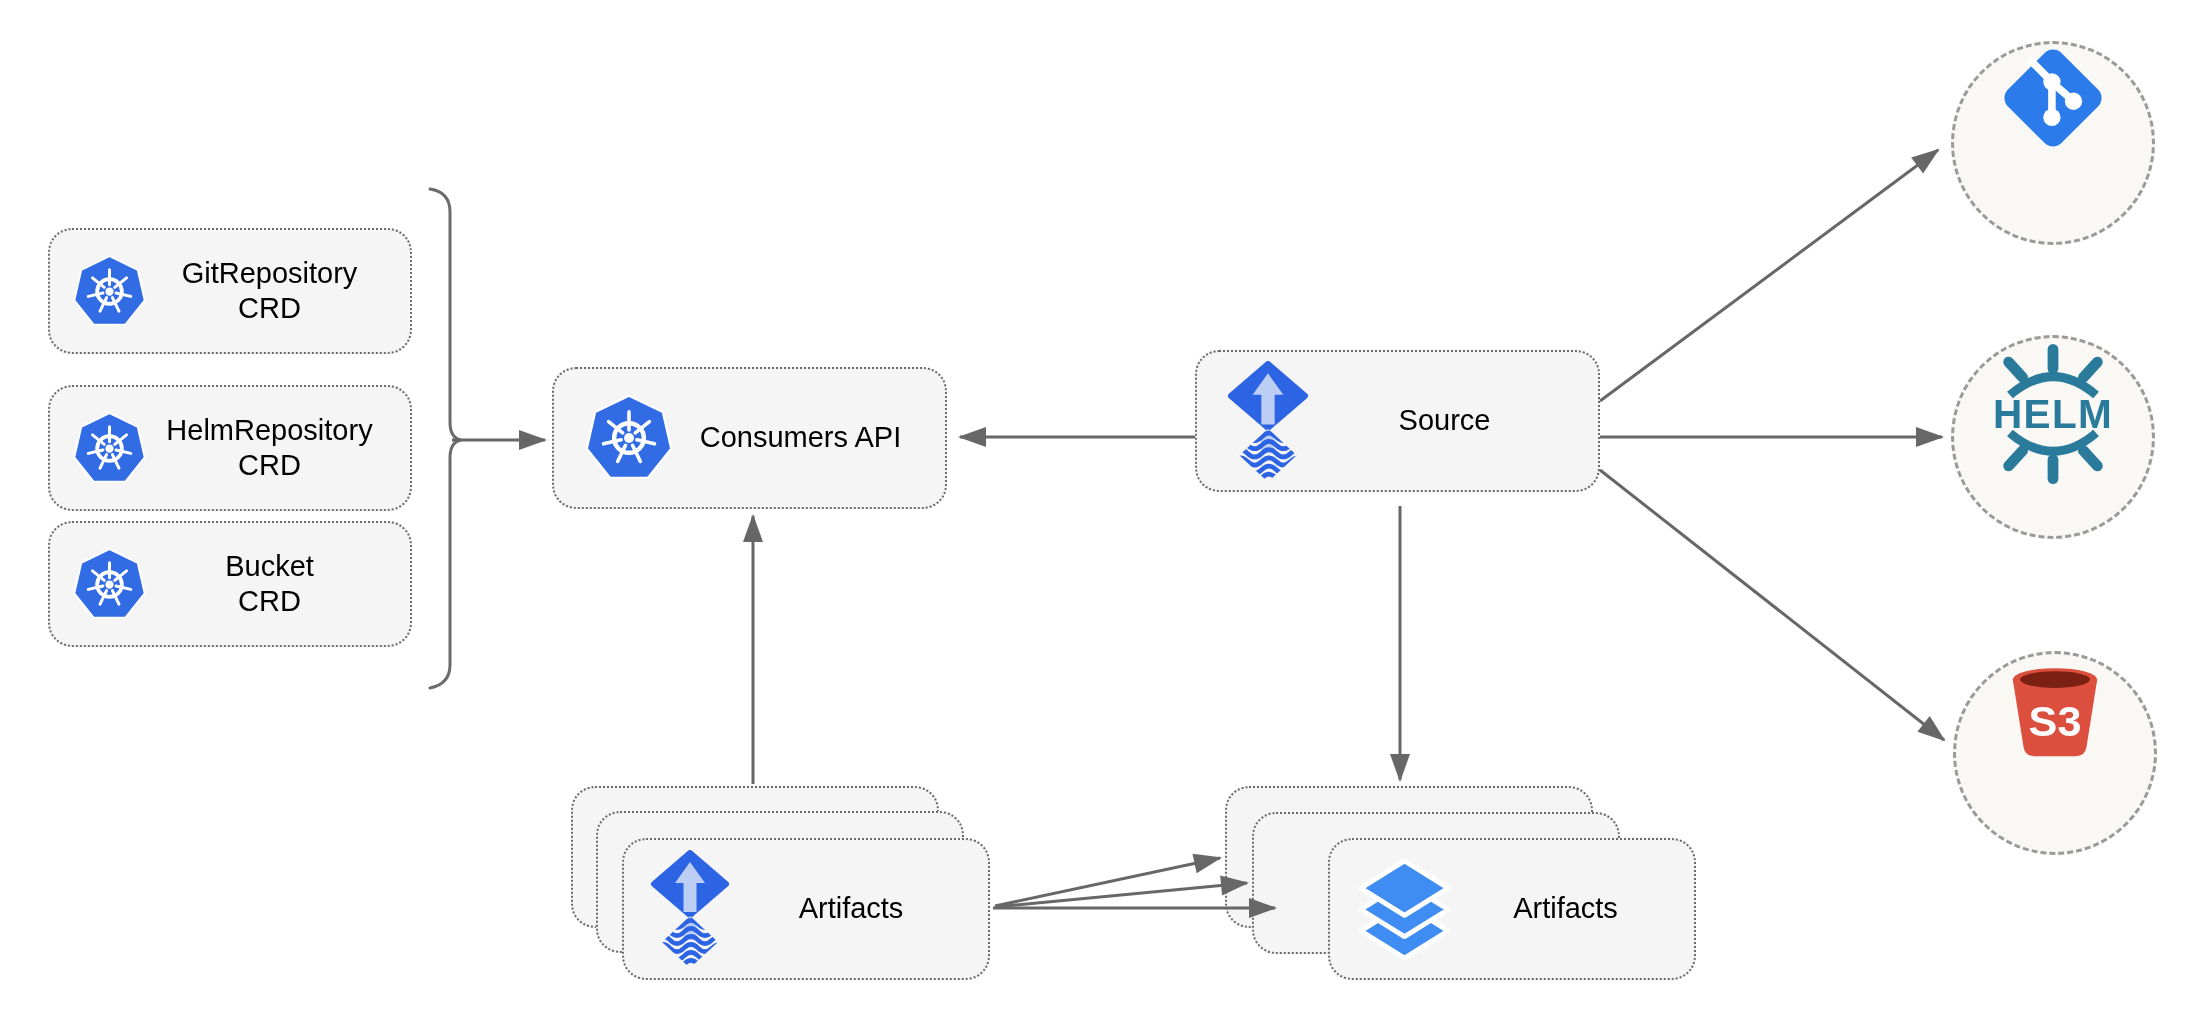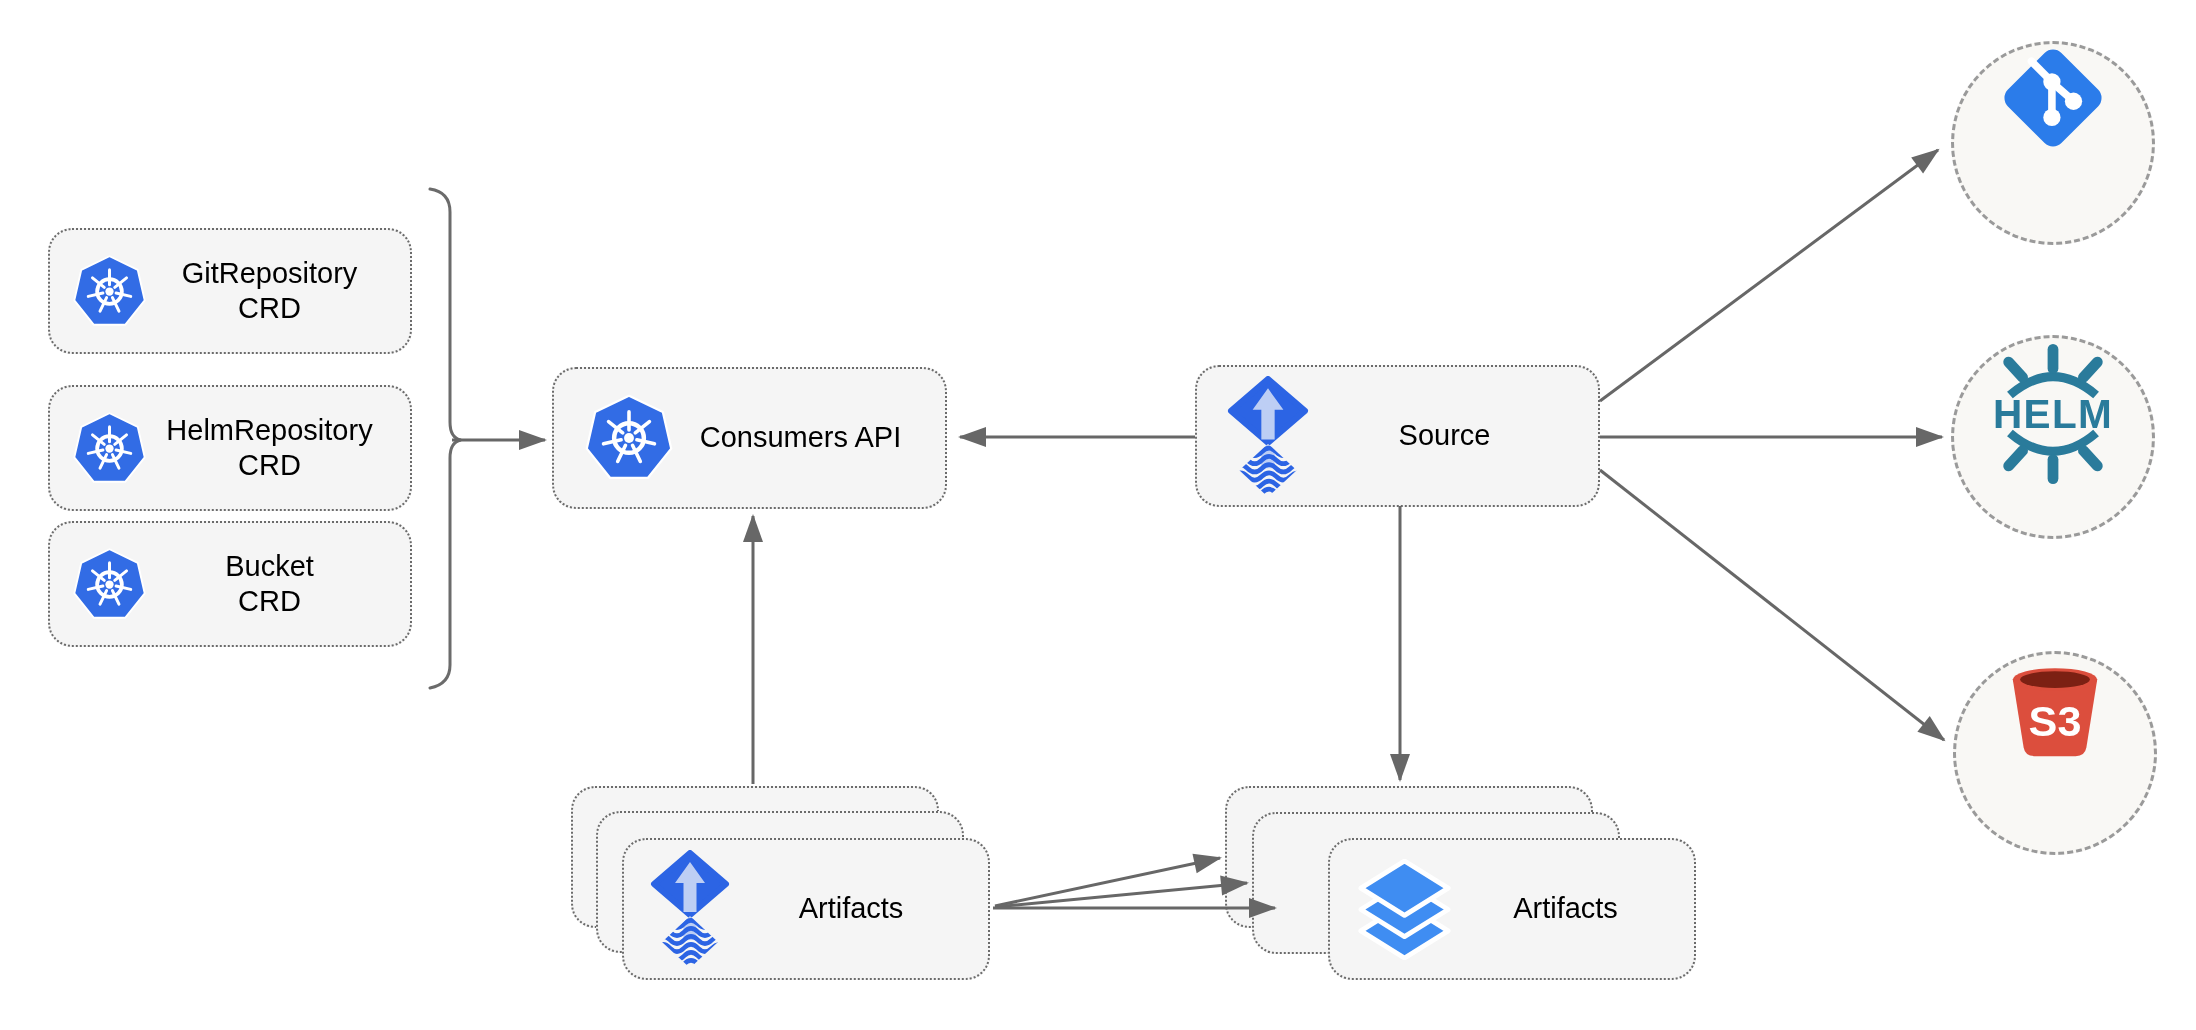--- a/index.html
+++ b/index.html
@@ -168,21 +168,21 @@
 
   <div class="box mainbox" style="left:552px;top:367px;width:395px">
     <svg class="ic" style="width:90px;height:90px" viewBox="0 0 100 100">
         <use href="#sym-k8s"></use>
       </svg>
     <div class="lbl">
       <div class="ln">Consumers API</div>
     </div>
   </div>
 
-  <div class="box mainbox" style="left:1195px;top:365px;width:405px">
+  <div class="box mainbox" style="left:1195px;top:350px;width:405px">
     <svg class="ic" style="width:82px;height:121px" viewBox="0 0 80 118">
         <use href="#sym-flux"></use>
       </svg>
     <div class="lbl">
       <div class="ln">Source</div>
     </div>
   </div>
 
   <div class="box stackbox stack-empty" style="left:571px;top:786px"></div>
   <div class="box stackbox stack-empty" style="left:596px;top:811px"></div>

